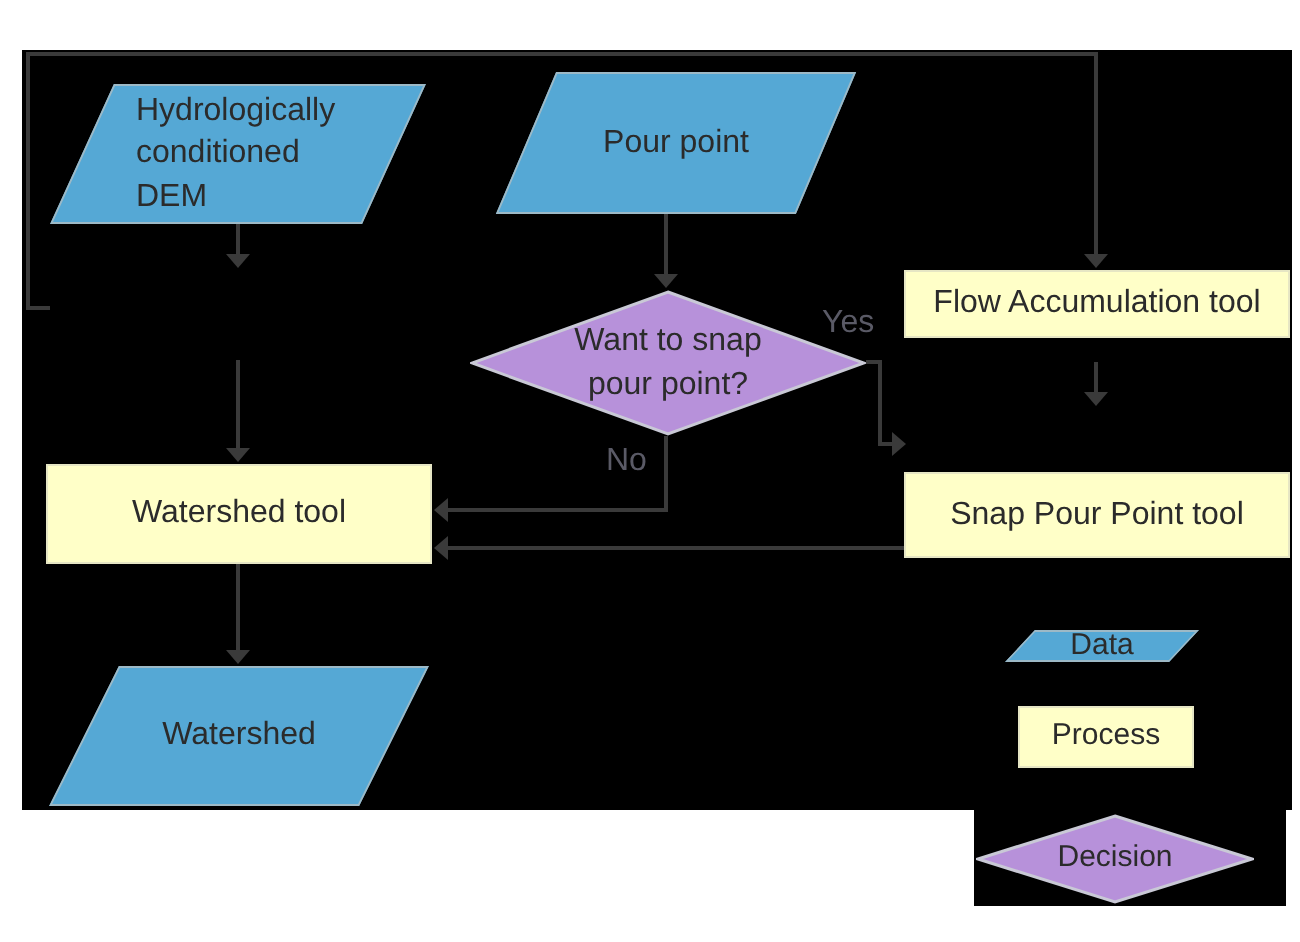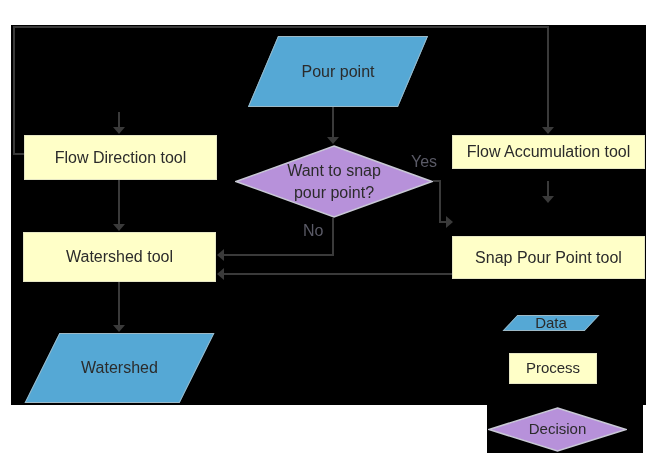--- a/index.html
+++ b/index.html
@@ -75,30 +75,32 @@
   <div class="seg" style="left:546px;top:246px;width:2px;height:29px;"></div>
   <div class="seg" style="left:224px;top:273px;width:324px;height:2px;"></div>
   <div class="ah ah-left" style="left:217px;top:268px;"></div>
 
   <div class="seg" style="left:118px;top:180px;width:2px;height:45px;"></div>
   <div class="ah ah-down" style="left:113px;top:224px;"></div>
 
   <div class="seg" style="left:118px;top:282px;width:2px;height:44px;"></div>
   <div class="ah ah-down" style="left:113px;top:325px;"></div>
 
+  <div class="node" style="left:41px;top:42px;width:156px;height:70px;">
+    <div class="shape para-blue" style="transform:skewX(-24.5deg);"></div>
+    <div class="label left">Hydrologically
+conditioned
+DEM</div>
+  </div>
 
   <div class="node" style="left:263px;top:36px;width:150px;height:71px;">
     <div class="shape para-blue" style="transform:skewX(-23deg);"></div>
     <div class="label">Pour point</div>
   </div>
 
-  <div class="node" style="left:24px;top:135px;width:193px;height:45px;">
-    <div class="shape rect-yellow"></div>
-    <div class="label">Flow Direction tool</div>
-  </div>
 
   <div class="node" style="left:452px;top:135px;width:193px;height:34px;">
     <div class="shape rect-yellow"></div>
     <div class="label">Flow Accumulation tool</div>
   </div>
 
   <div class="node" style="left:235px;top:145px;width:198px;height:73px;">
     <svg class="shape" viewBox="0 0 198 73" preserveAspectRatio="none">
       <polygon points="99,1 197,36.5 99,72 1,36.5"></polygon>
     </svg>

